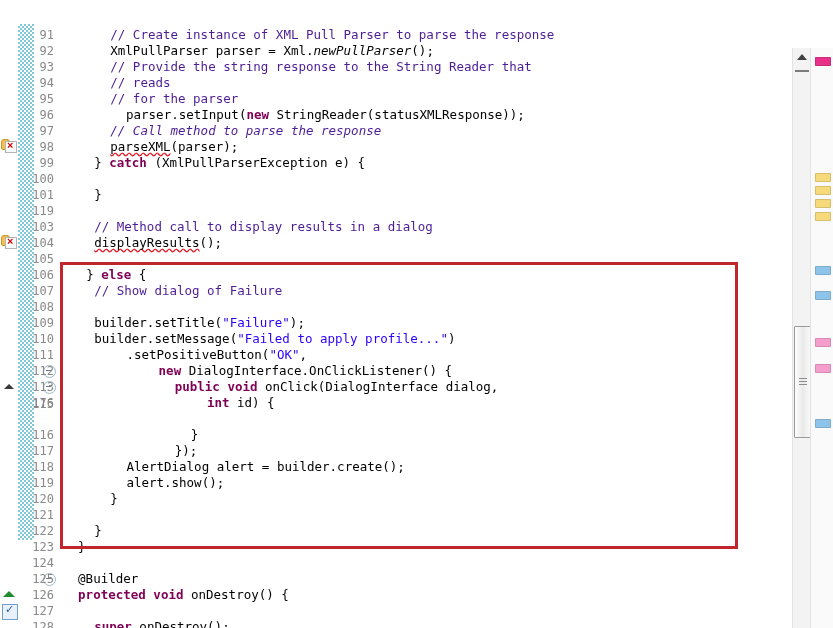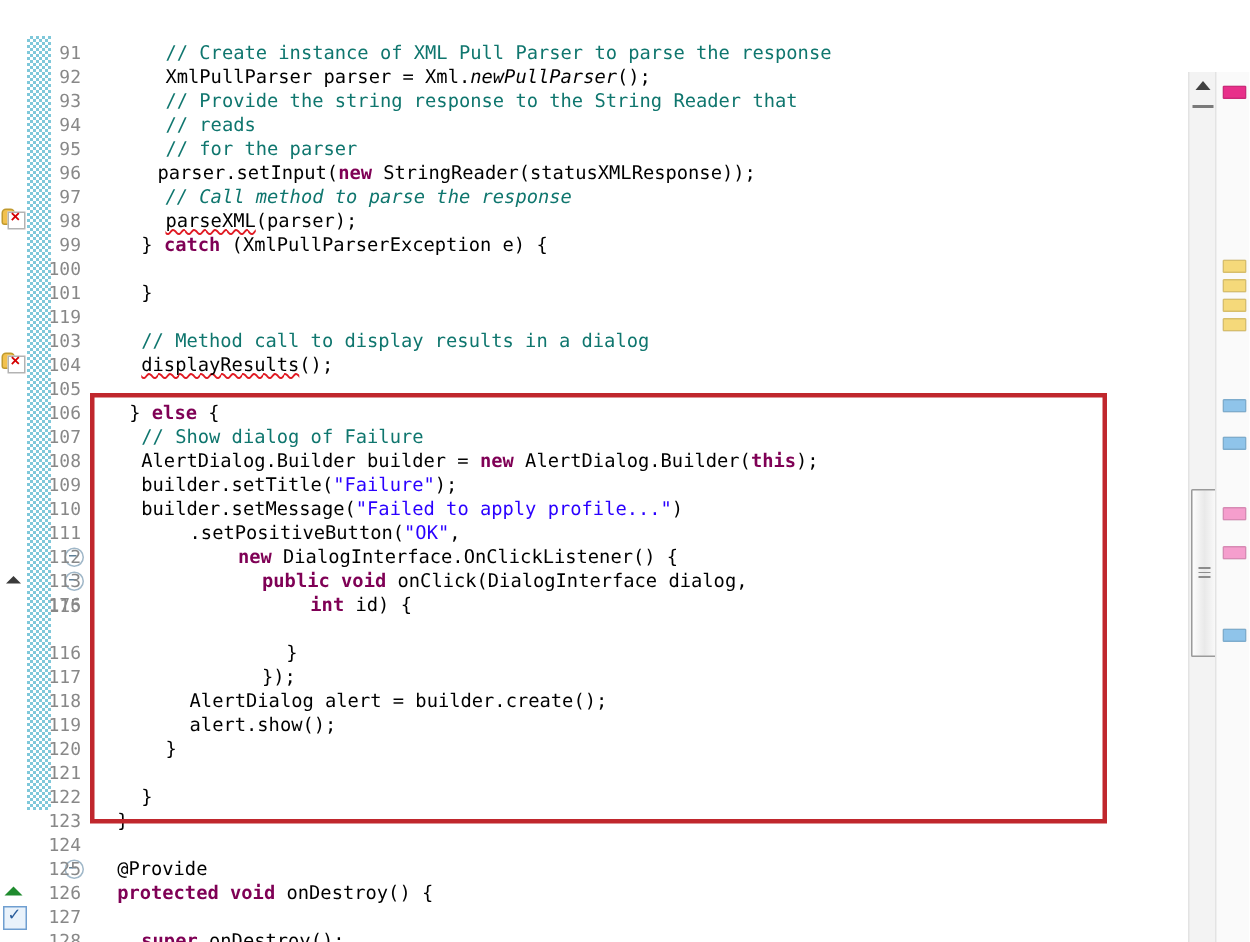--- a/index.html
+++ b/index.html
@@ -60,21 +60,21 @@
 
   .linenos{position:absolute;left:0;top:0;width:58px;height:604px;}
   .ln{position:absolute;right:4px;color:#888888;font-size:12px;
     font-family:"DejaVu Sans Mono","Liberation Mono",monospace;line-height:16px;height:16px;}
 
   .code{position:absolute;left:58px;top:0;width:740px;height:604px;
     overflow:hidden;background:#ffffff;}
   .cl{position:absolute;left:0;white-space:pre;line-height:16px;height:16px;
     font-family:"DejaVu Sans Mono","Liberation Mono",monospace;font-size:12.5px;color:#000;}
 
-  .cmt{color:#0f766e;margin-top:16px;}
+  .cmt{color:#4c1d95;margin-top:16px;}
   .kw{color:#7f0055;font-weight:bold;}
   .str{color:#2a00ff;}
   .mth{color:#000000;font-style:italic;}
   .plain{color:#000000;}
   .erru{text-decoration:underline wavy #e01b24;text-decoration-skip-ink:none;}
 
   
   .code-highlight{position:absolute;left:60px;top:238px;width:678px;height:287px;
     border:3px solid #c0272d;box-sizing:border-box;pointer-events:none;z-index:40;}
 
@@ -183,49 +183,48 @@
           <div class="ln" style="top: 595px;">128</div>
         </div>
     </div>
 
     <div class="code" id="code">
         <div class="cl" style="top: 3px; left: 52.3px;"><span class="cmt">// Create instance of XML Pull Parser to parse the response</span></div>
         <div class="cl" style="top: 19px; left: 52.3px;"><span class="plain">XmlPullParser parser = Xml.</span><span class="mth">newPullParser</span><span class="plain">();</span></div>
         <div class="cl" style="top: 35px; left: 52.3px;"><span class="cmt">// Provide the string response to the String Reader that</span></div>
         <div class="cl" style="top: 51px; left: 52.3px;"><span class="cmt">// reads</span></div>
         <div class="cl" style="top: 67px; left: 52.3px;"><span class="cmt">// for the parser</span></div>
-        <div class="cl" style="top: 83px; left: 47px;"><span class="plain">parser.setInput(</span><span class="kw">new</span><span class="plain"> StringReader(statusXMLResponse));</span></div>
+        <div class="cl" style="top: 83px; left: 68px;"><span class="plain">parser.setInput(</span><span class="kw">new</span><span class="plain"> StringReader(statusXMLResponse));</span></div>
         <div class="cl" style="top: 99px; left: 52.3px; font-style: italic;"><span class="cmt">// Call method to parse the response</span></div>
         <div class="cl" style="top: 115px; left: 52.3px;"><span class="erru">parseXML</span><span class="plain">(parser);</span></div>
         <div class="cl" style="top: 131px; left: 36.2px;"><span class="plain">} </span><span class="kw">catch</span><span class="plain"> (XmlPullParserException e) {</span></div>
         <div class="cl" style="top: 163px; left: 36.2px;"><span class="plain">}</span></div>
         <div class="cl" style="top: 179px; left: 4px;"></div>
         <div class="cl" style="top: 195px; left: 36.2px;"><span class="cmt">// Method call to display results in a dialog</span></div>
         <div class="cl" style="top: 211px; left: 36.2px;"><span class="erru">displayResults</span><span class="plain">();</span></div>
         <div class="cl" style="top: 227px; left: 4px;"></div>
         <div class="cl" style="top: 243px; left: 28.15px; text-align: center;"><span class="plain">} </span><span class="kw">else</span><span class="plain"> {</span></div>
         <div class="cl" style="top: 259px; left: 36.2px;"><span class="cmt">// Show dialog of Failure</span></div>
-        <div class="cl" style="top: 275px; left: 36.2px;"><span class="plain">AlertDialog.Builder builder = </span><span class="kw">new</span><span class="plain"> AlertDialog.Builder(</span><span class="kw">this</span><span class="plain">);</span></div>
         <div class="cl" style="top: 291px; left: 36.2px;"><span class="plain">builder.setTitle(</span><span class="str">"Failure"</span><span class="plain">);</span></div>
         <div class="cl" style="top: 307px; left: 36.2px;"><span class="plain">builder.setMessage(</span><span class="str">"Failed to apply profile..."</span><span class="plain">)</span></div>
         <div class="cl" style="top: 323px; left: 68.4px;"><span class="plain">.setPositiveButton(</span><span class="str">"OK"</span><span class="plain">,</span></div>
         <div class="cl" style="top: 339px; left: 100.6px;"><span class="kw">new</span><span class="plain"> DialogInterface.OnClickListener() {</span></div>
         <div class="cl" style="top: 355px; left: 116.7px;"><span class="kw">public</span><span class="plain"> </span><span class="kw">void</span><span class="plain"> onClick(DialogInterface dialog,</span></div>
         <div class="cl" style="top: 371px; left: 148.9px;"><span class="kw">int</span><span class="plain"> id) {</span></div>
         <div class="cl" style="top: 387px; left: 4px;"></div>
         <div class="cl" style="top: 403px; left: 132.8px;"><span class="plain">}</span></div>
         <div class="cl" style="top: 419px; left: 116.7px;"><span class="plain">});</span></div>
         <div class="cl" style="top: 435px; left: 68.4px;"><span class="plain">AlertDialog alert = builder.create();</span></div>
         <div class="cl" style="top: 451px; left: 68.4px;"><span class="plain">alert.show();</span></div>
         <div class="cl" style="top: 467px; left: 52.3px;"><span class="plain">}</span></div>
         <div class="cl" style="top: 483px; left: 4px;"></div>
         <div class="cl" style="top: 499px; left: 36.2px;"><span class="plain">}</span></div>
         <div class="cl" style="top: 515px; left: 20.1px;"><span class="plain">}</span></div>
         <div class="cl" style="top: 531px; left: 4px;"></div>
-        <div class="cl" style="top: 547px; left: 20.1px;"><span class="plain">@Provide</span></div>
+        <div class="cl" style="top: 547px; left: 20.1px;"><span class="plain">@Builder</span></div>
         <div class="cl" style="top: 563px; left: 20.1px;"><span class="kw">protected</span><span class="plain"> </span><span class="kw">void</span><span class="plain"> onDestroy() {</span></div>
         <div class="cl" style="top: 595px; left: 36.2px;"><span class="kw">super</span><span class="plain">.onDestroy();</span></div>
       </div>
 
     <div class="code-highlight"></div>
 
     <div class="vbar">
       <div class="varrow up"></div>
       <div class="vtick" style="top:22px"></div>
       <div class="vthumb" id="vthumb" style="top: 278px; height: 110px;">

